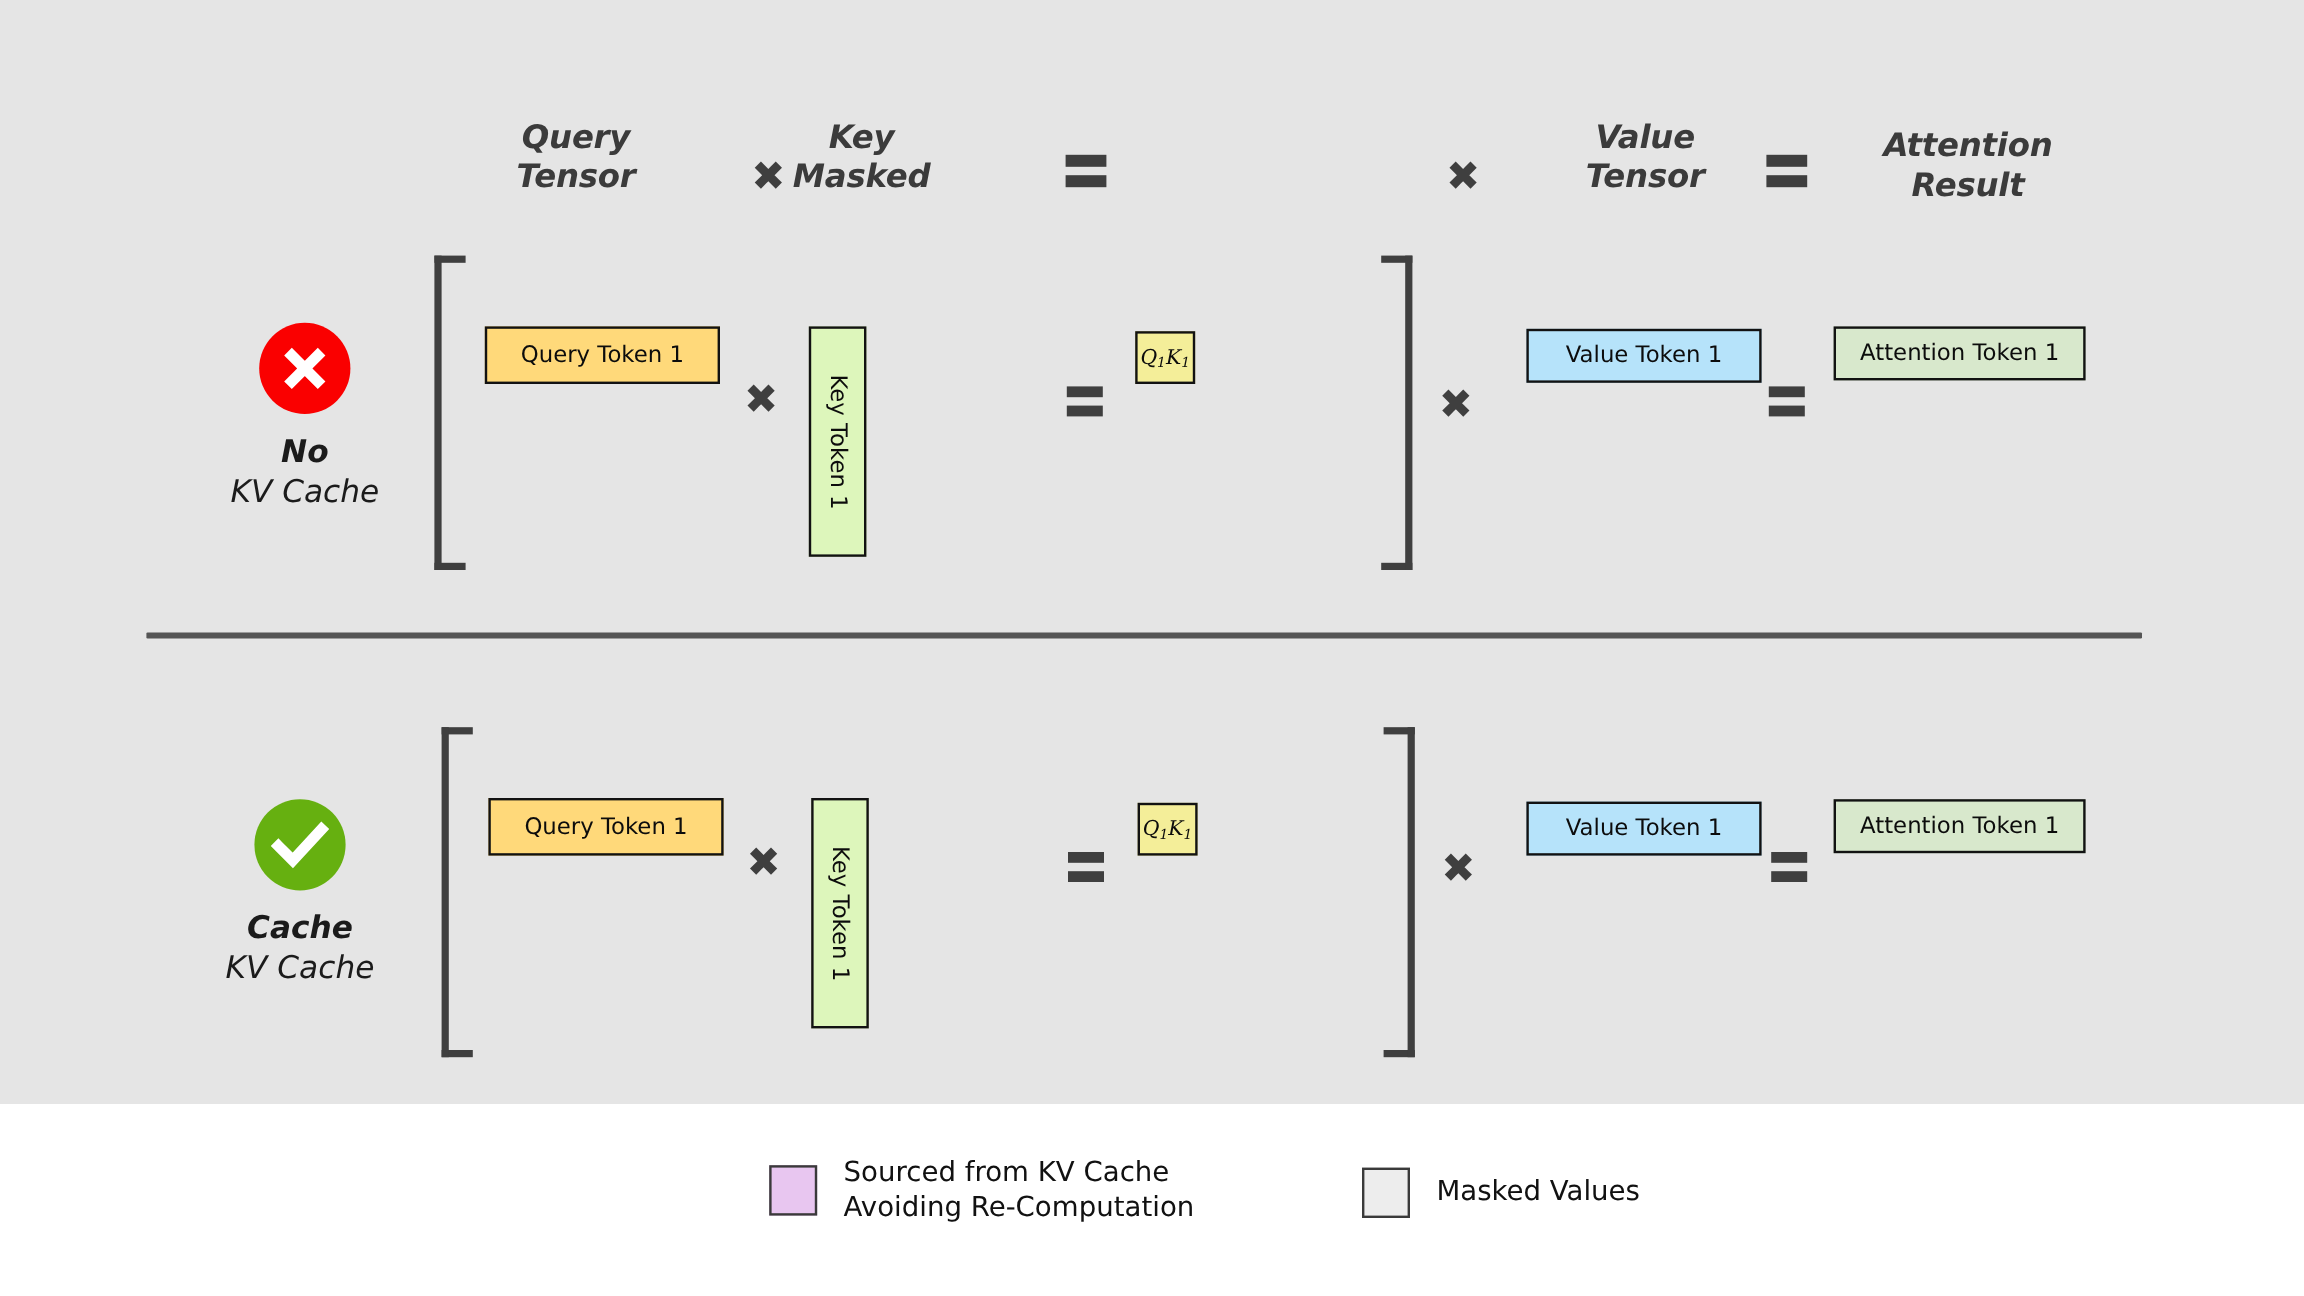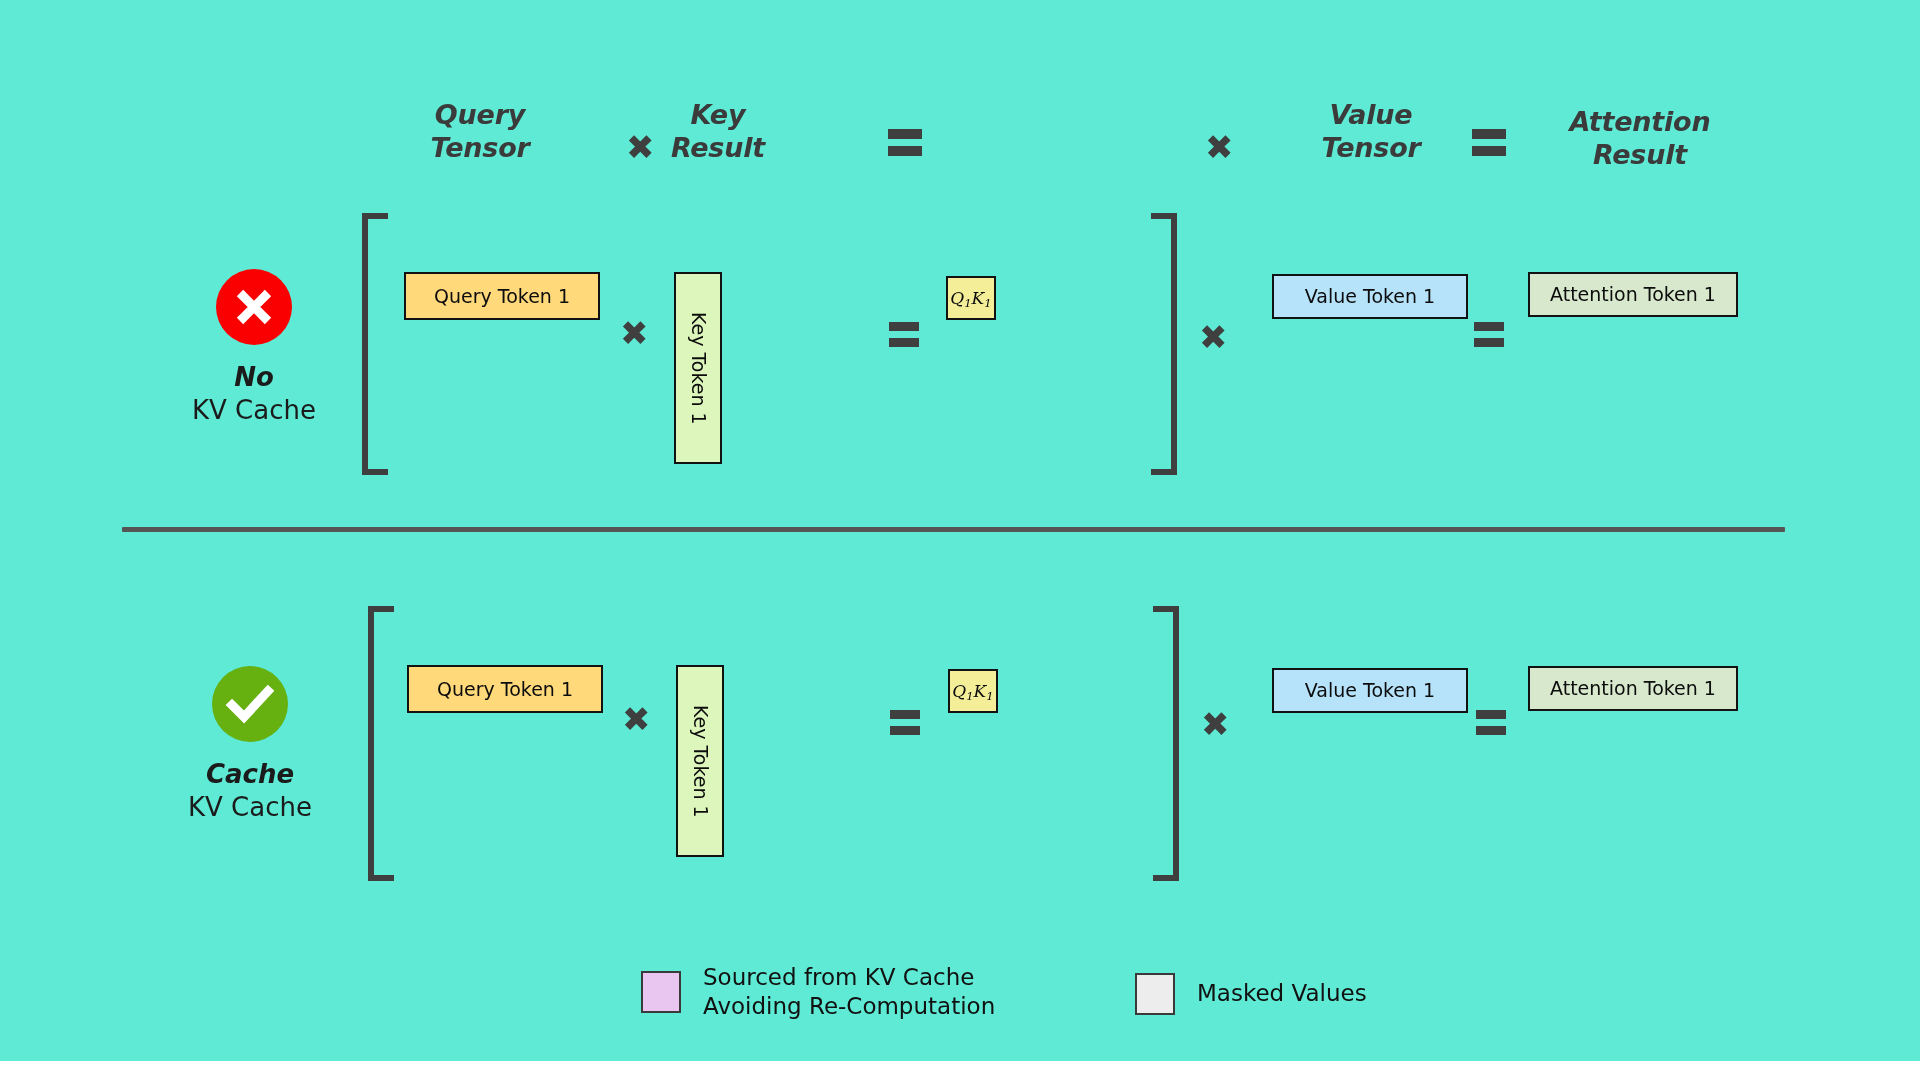--- a/index.html
+++ b/index.html
@@ -6,22 +6,22 @@
   html, body {
     width: 1920px;
     height: 1080px;
     background: #ffffff;
     font-family: "DejaVu Sans", sans-serif;
     overflow: hidden;
   }
   #stage {
     position: relative;
     width: 1920px;
-    height: 1061px;
-    background: #5eead4;
+    height: 920px;
+    background: #e5e5e5;
   }
 
   
   .col-header {
     position: absolute;
     text-align: center;
     font-family: "DejaVu Sans", sans-serif;
     font-weight: bold;
     font-style: italic;
     font-size: 27px;
@@ -83,20 +83,21 @@
     font-family: "DejaVu Sans", sans-serif;
     font-weight: bold;
     font-style: italic;
     font-size: 26px;
     color: #1b1b1b;
     margin-top: 16px;
     line-height: 1.2;
   }
   .side-sub {
     font-family: "DejaVu Sans", sans-serif;
+    font-style: italic;
     font-weight: normal;
     font-size: 26px;
     color: #1b1b1b;
     line-height: 1.2;
     margin-top: 2px;
   }
 
   
   .bracket {
     position: absolute;
@@ -171,21 +172,21 @@
 <body>
 
 <div id="stage">
 
   <div class="col-header" style="left:390px; top:98px; width:180px;">Query
 Tensor</div>
 
   <div class="op op-times" style="left:626px; top:130px;">✖</div>
 
   <div class="col-header" style="left:628px; top:98px; width:180px;">Key
-Result</div>
+Masked</div>
 
   <div class="eq-bars lg" style="left:888px; top:129px;">
       <i></i>
       <i></i>
     </div>
 
 
   <div class="op op-times" style="left:1205px; top:130px;">✖</div>
 
   <div class="col-header" style="left:1276px; top:98px; width:190px;">Value

